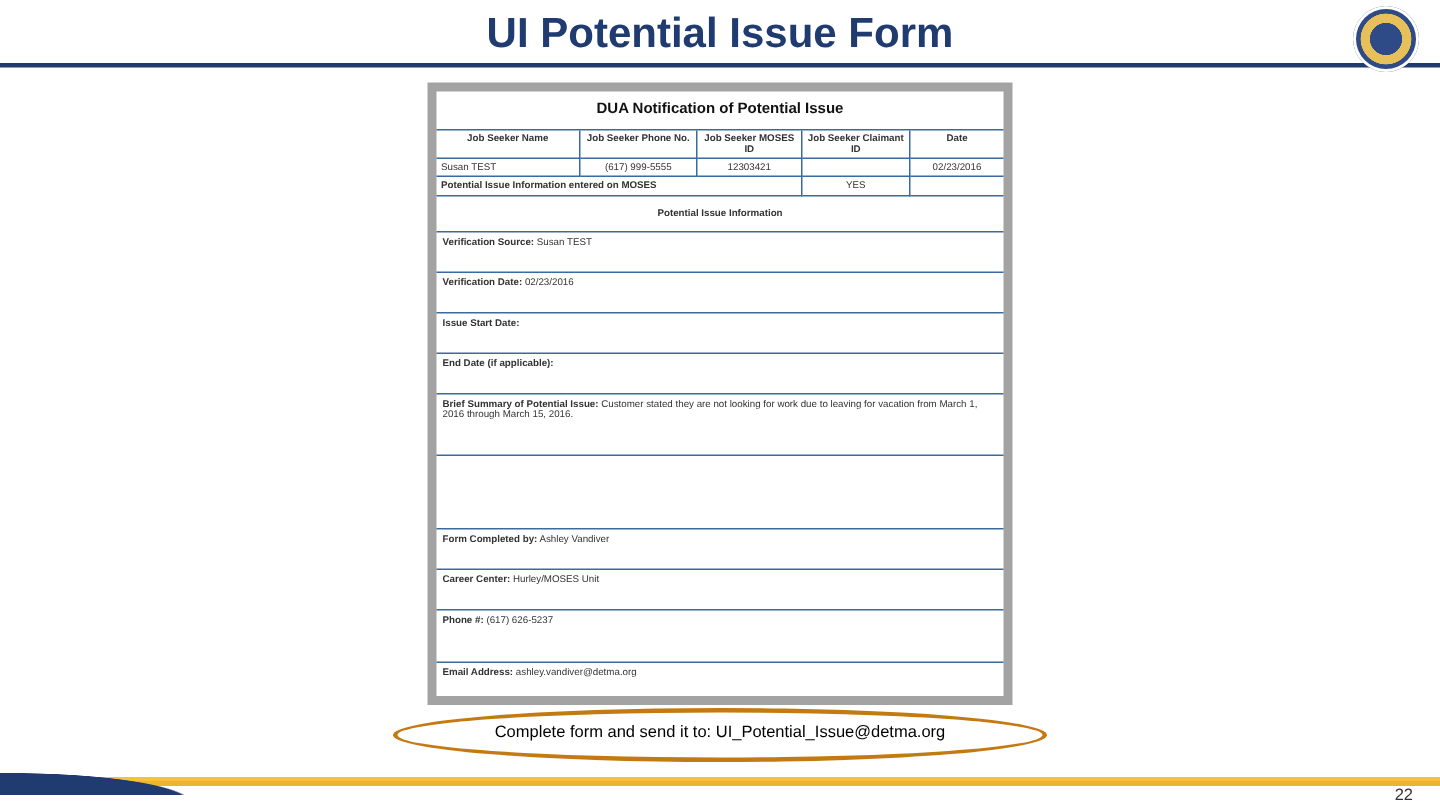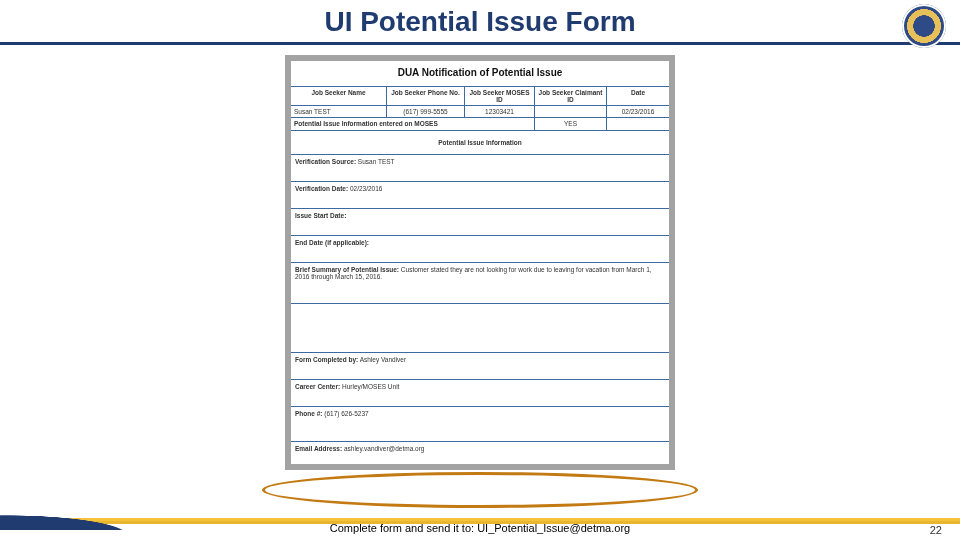--- a/index.html
+++ b/index.html
@@ -110,21 +110,20 @@
     border-radius: 50%;
   }
   .callout-text {
     position: absolute;
     left: 50%;
     top: 6px;
     transform: translateX(-50%);
     font-size: 11px;
     color: #000;
     white-space: nowrap;
-    margin-top: 40px;
   }
 
   
   .footer-bar {
     position: absolute;
     left: 0;
     bottom: 16px;
     width: 100%;
     height: 6px;
     background: linear-gradient(180deg, #f5c23a 0 50%, #e9b62f 50% 100%);

